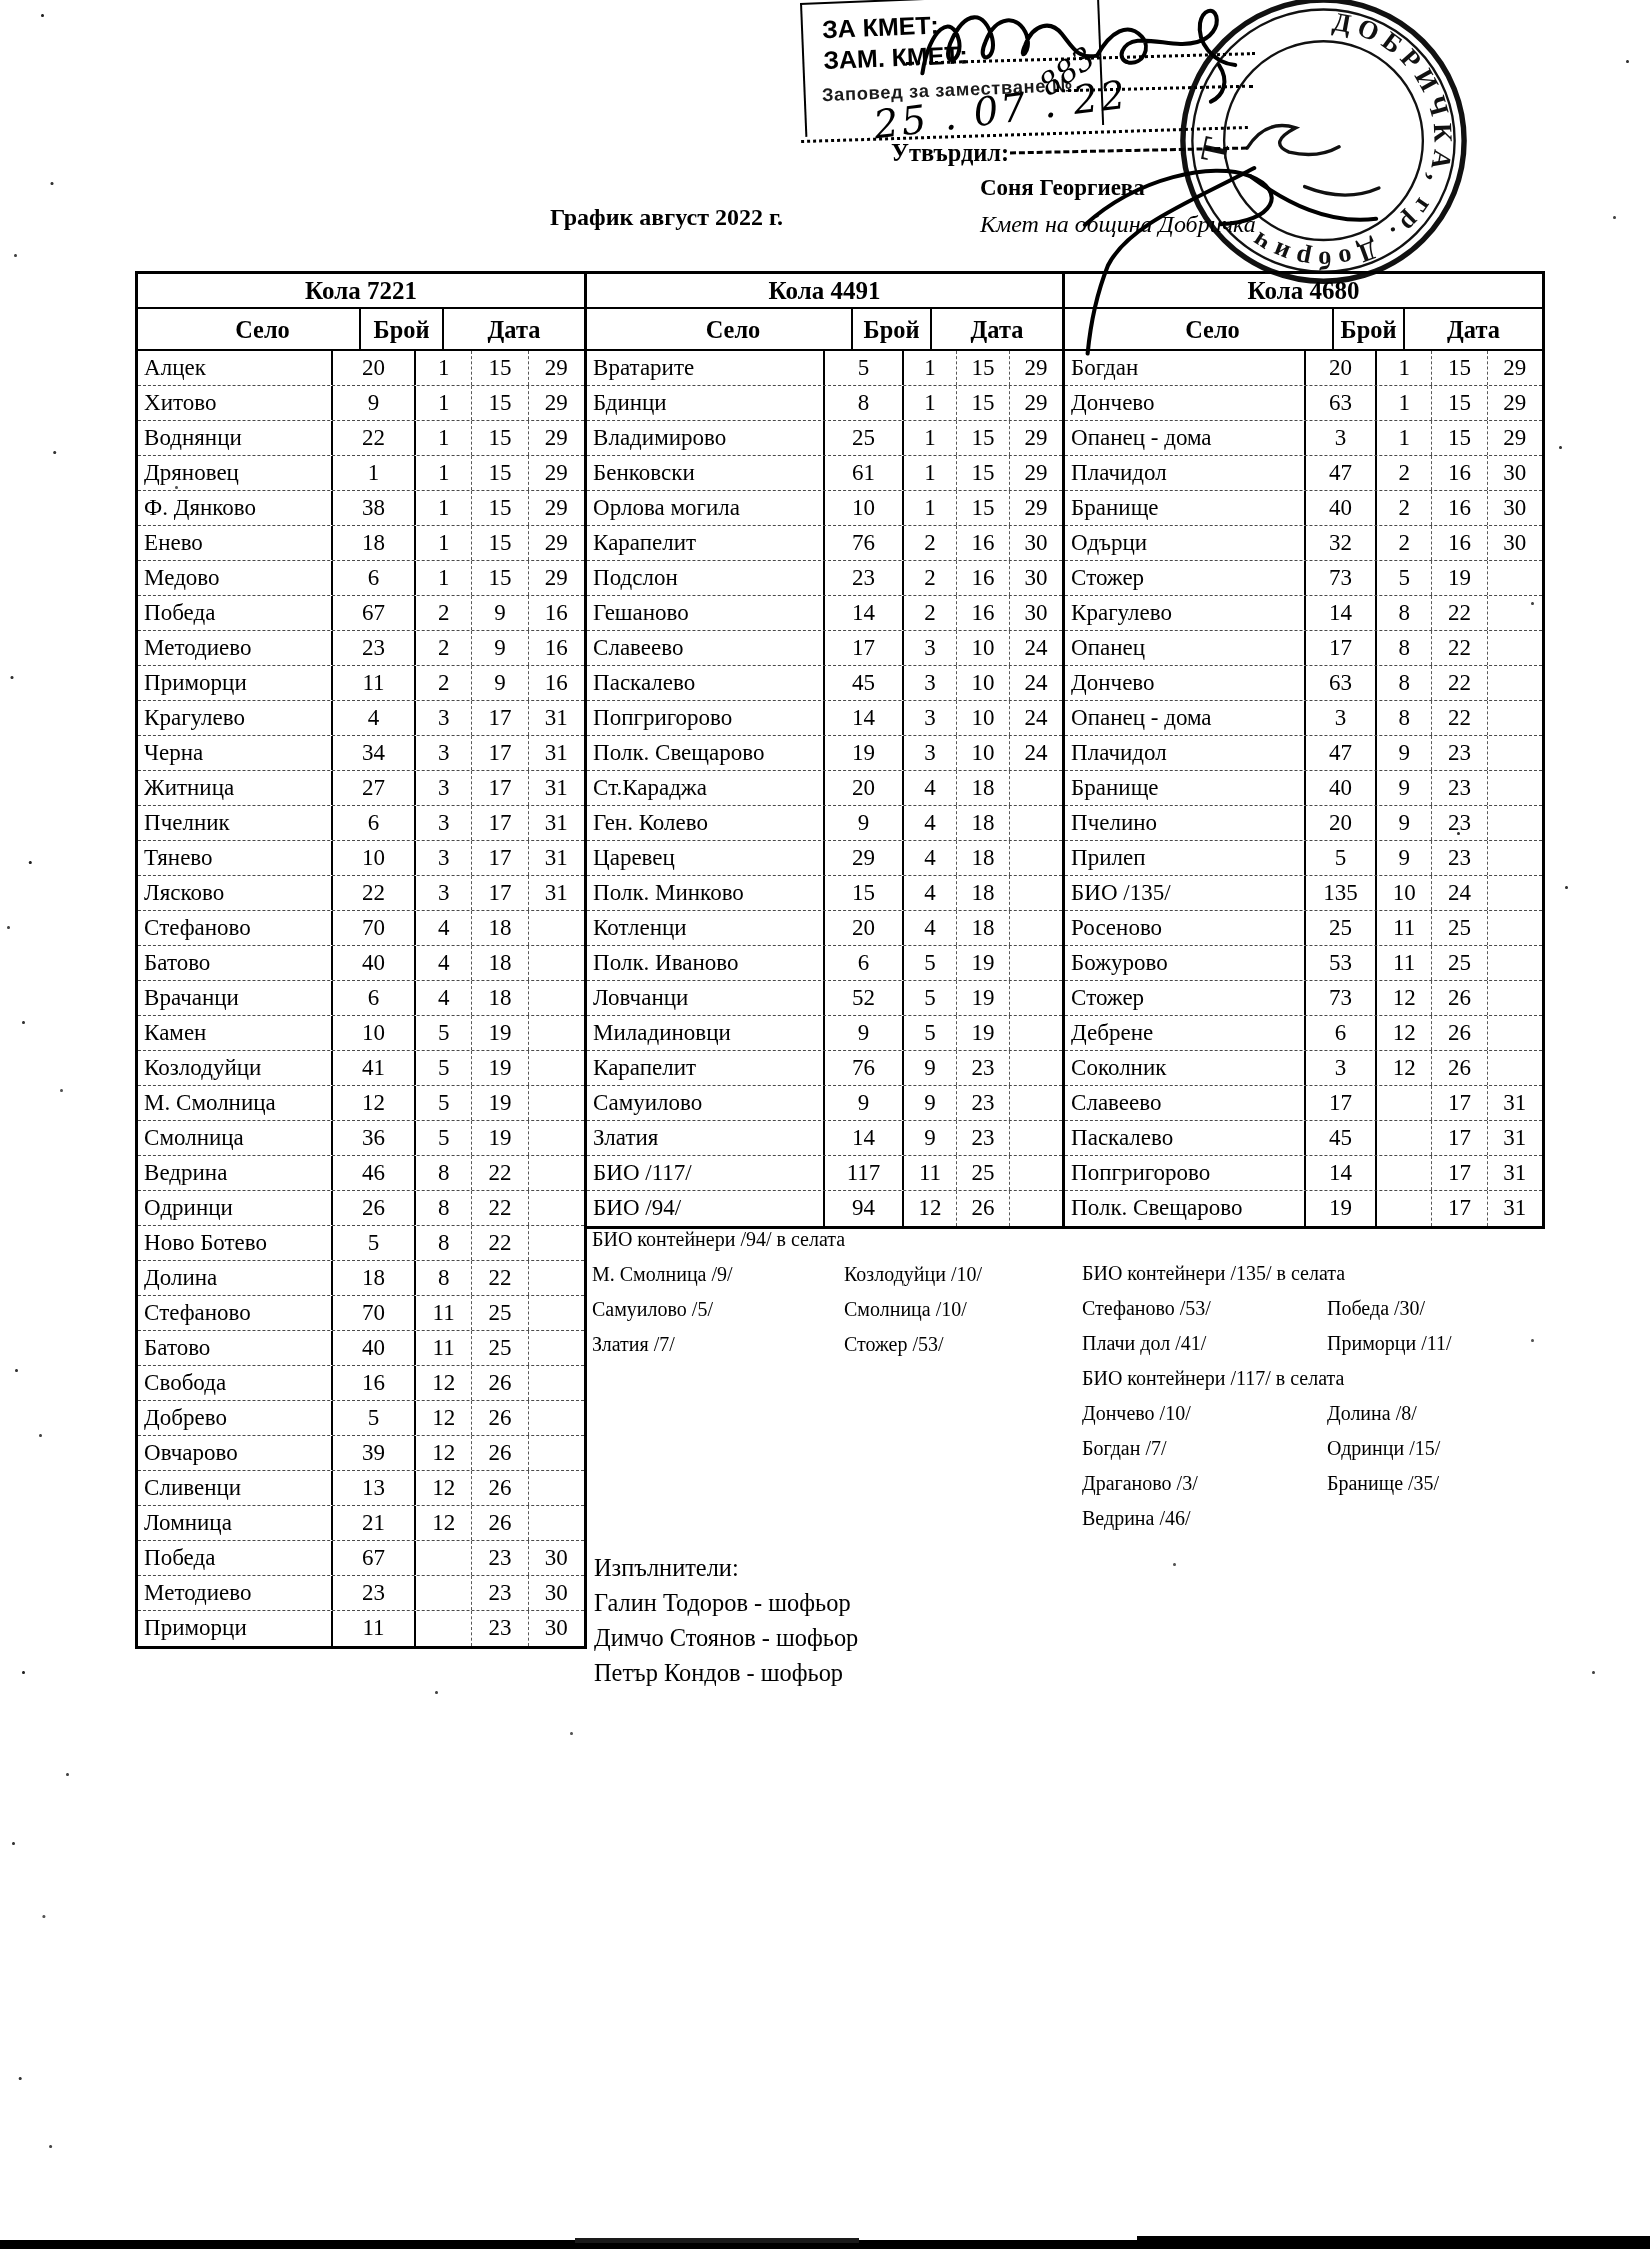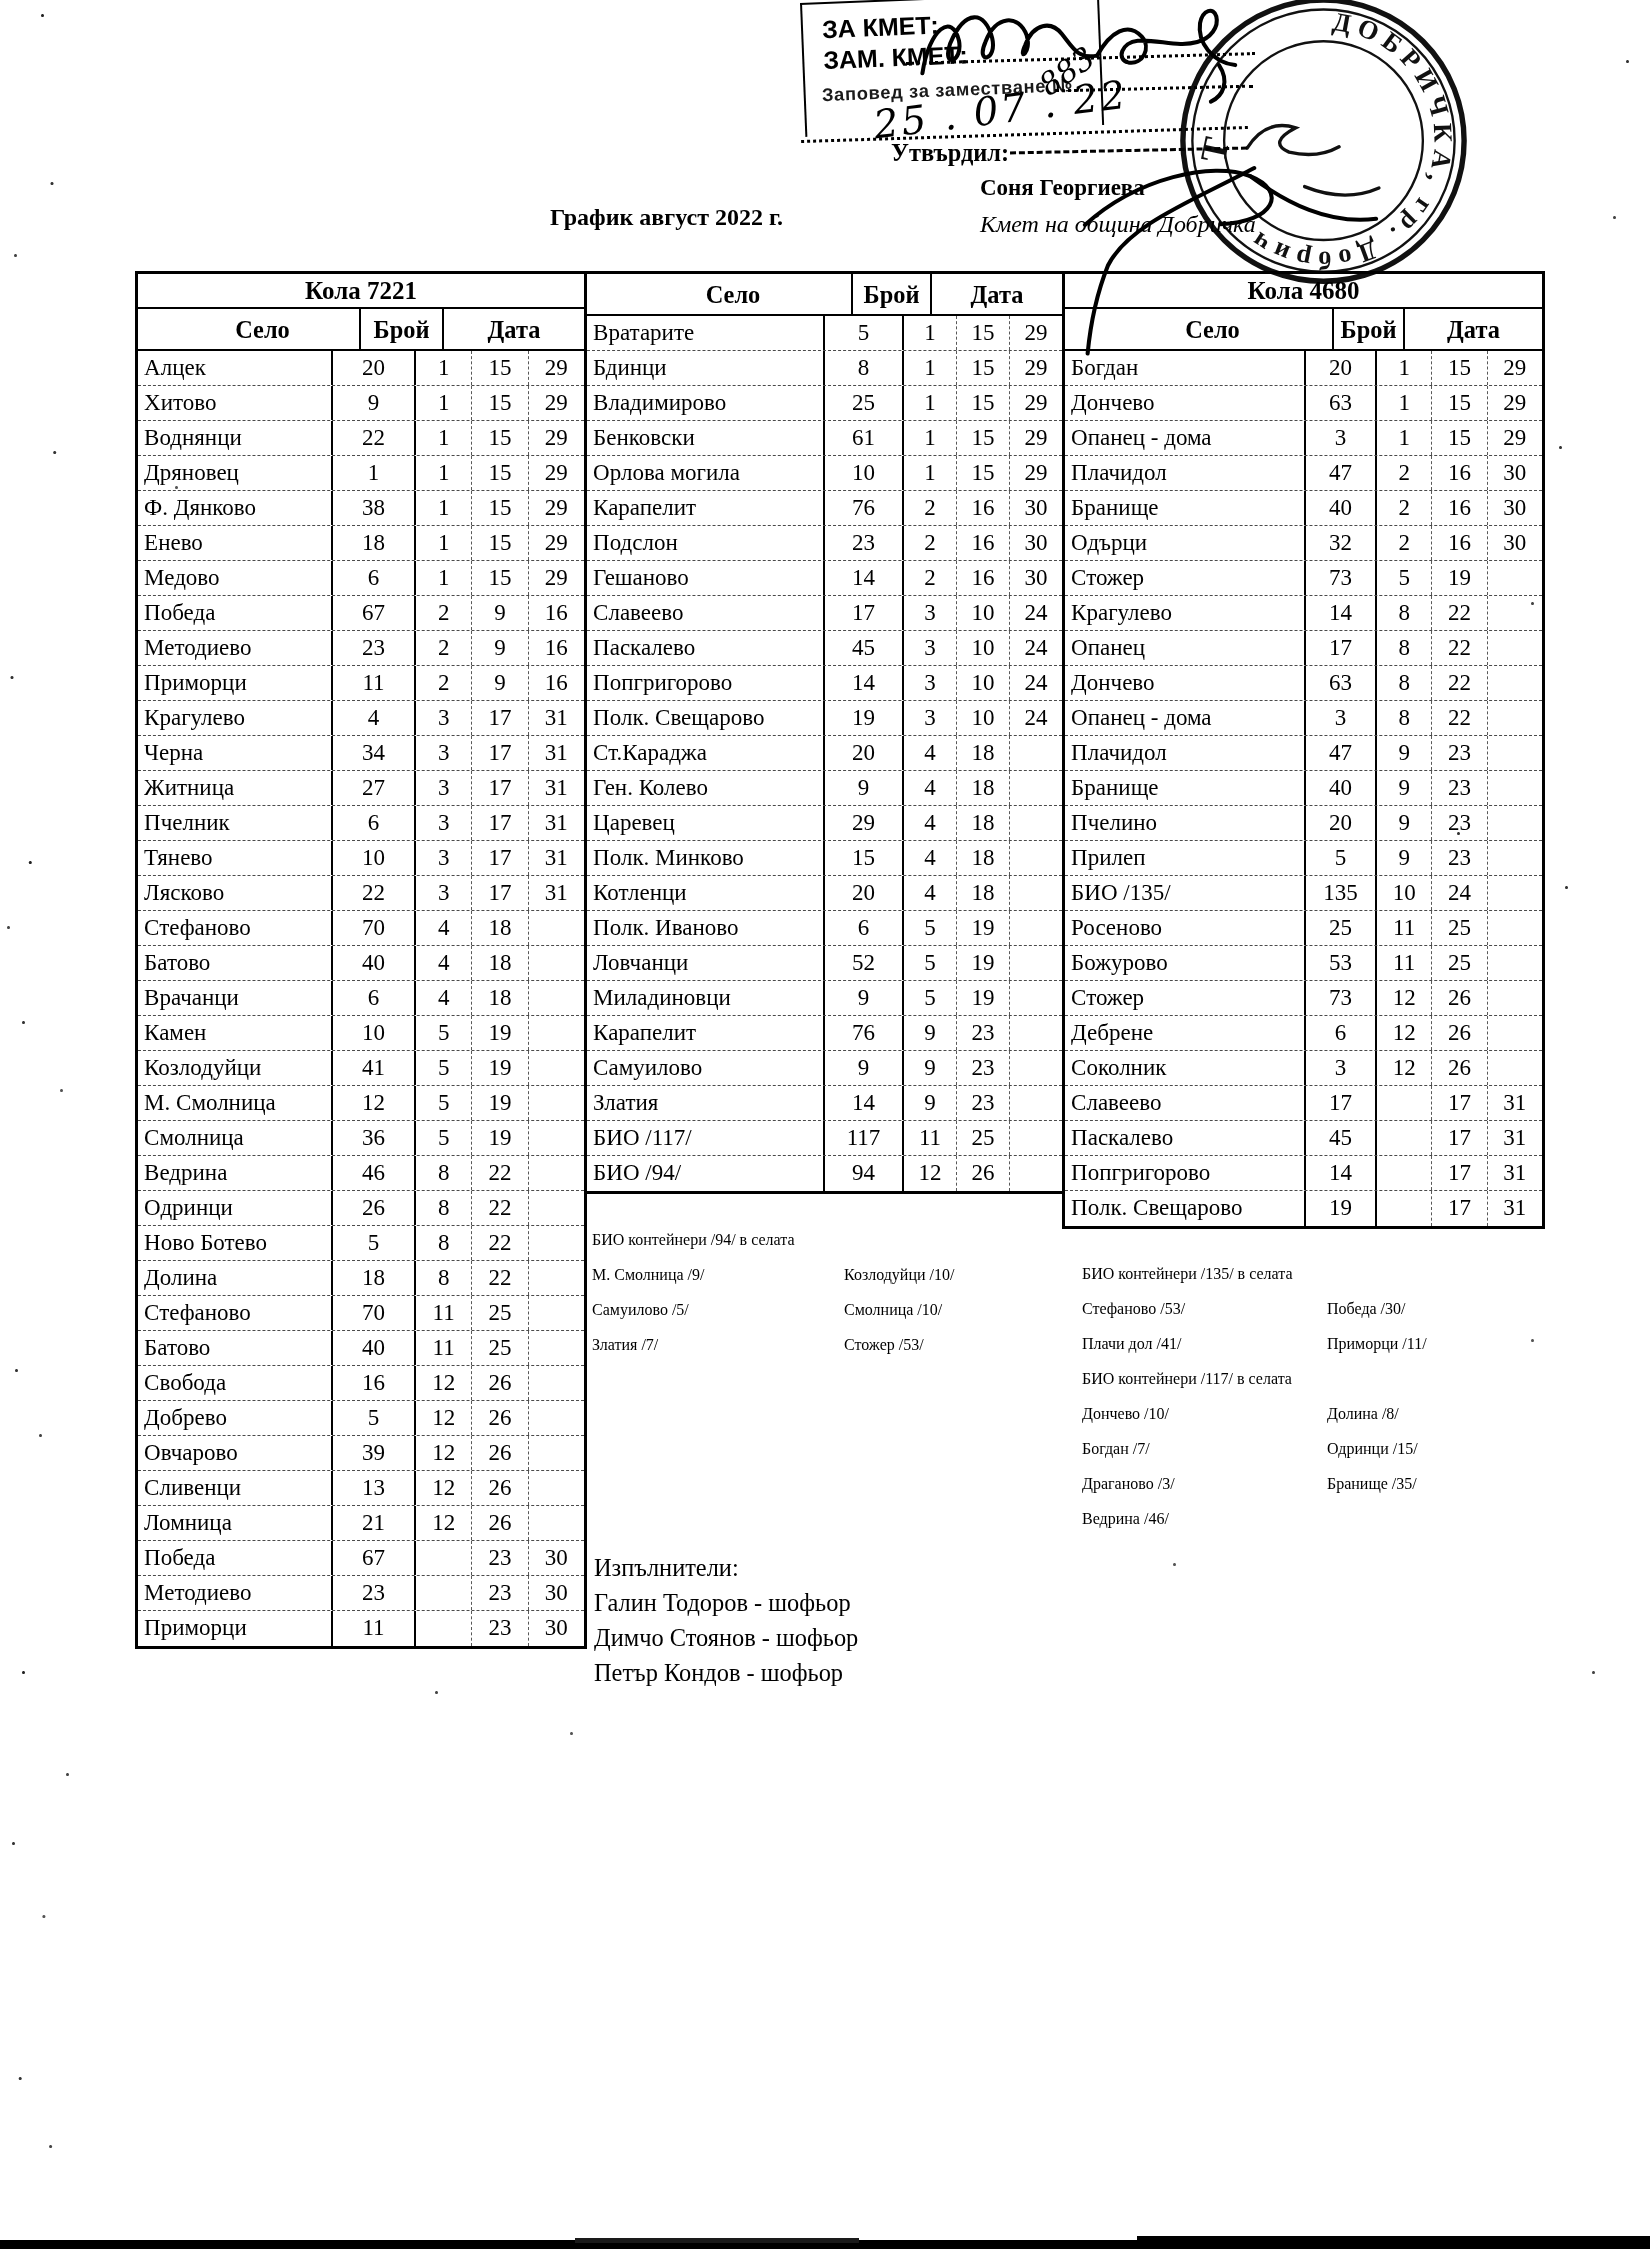--- a/index.html
+++ b/index.html
@@ -45,21 +45,21 @@
   .ch-num  { width:var(--wnum);  border-right:2.7px solid #000;font-family:Liberation Serif, serif; }
   .ch-date { flex:1; }
   .trow { display:flex; height:35px; line-height:34px; font-size:23px; border-bottom:0.7px dashed #4a4a4a; }
   .trow:last-child { border-bottom:none; }
   .c-name { width:var(--wname); padding-left:6.1px; border-right:2px solid #000; white-space:nowrap; overflow:hidden; }
   .c-num  { width:var(--wnum);  border-right:2.7px solid #000; text-align:center; }
   .c-d    { flex:1; text-align:center; border-right:0.7px dashed #585858; }
   .c-d:last-child { border-right:none; }
 
   
-  .notes { font-size:16px; white-space:nowrap; }
+  .notes { font-size:20px; white-space:nowrap; }
   .note-line { position:relative; height:35px; line-height:35px; }
   .note-b { position:absolute; left:var(--col2x); top:0; }
   .exec-block { font-size:24.4px; white-space:nowrap; }
   .exec-line { height:35px; line-height:35px; }
 
   
   .ink-svg, .stamp-svg { position:absolute; pointer-events:none; }
   .stamp-svg { opacity:.93; }
 
   .speck { position:absolute; width:2.7px; height:3.4px; background:#222; border-radius:50%;
@@ -361,20 +361,21 @@
       </div>
       <div class="trow">
         <div class="c-name">Приморци</div>
         <div class="c-num">11</div>
         <div class="c-d"></div>
         <div class="c-d">23</div>
         <div class="c-d">30</div>
       </div>
     </div>
   <div class="cartable" style="left:584px; top:271px; width:481px; --wname:238px; --wnum:79px;">
+      <div class="car-title">Кола 4491</div>
       <div class="cols-header">
         <div class="ch-name">Село</div>
         <div class="ch-num">Брой</div>
         <div class="ch-date">Дата</div>
       </div>
       <div class="trow">
         <div class="c-name">Вратарите</div>
         <div class="c-num">5</div>
         <div class="c-d">1</div>
         <div class="c-d">15</div>

